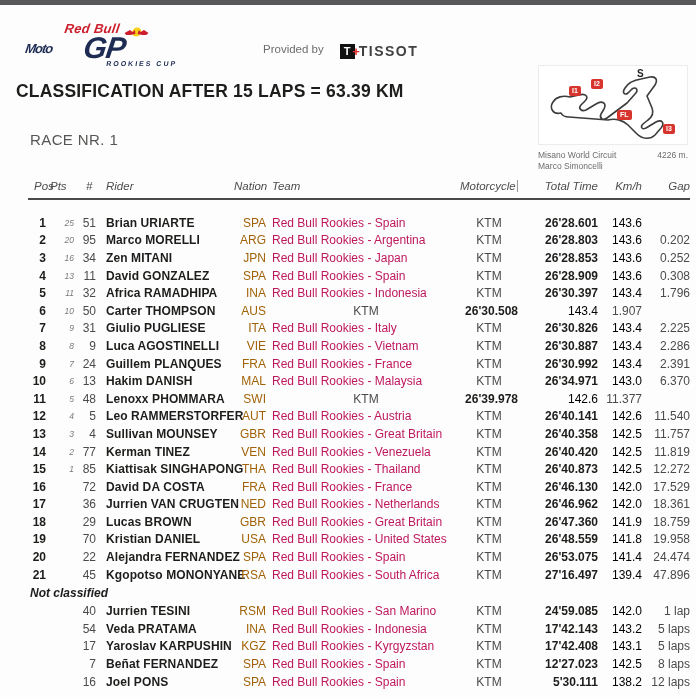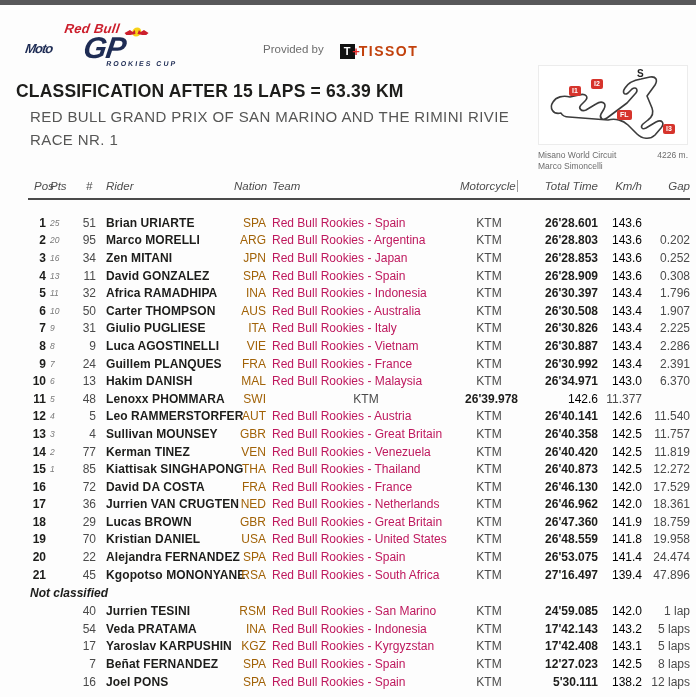--- a/index.html
+++ b/index.html
@@ -14,21 +14,21 @@
   .logo-bulls { display:inline-block; width:26px; height:10px; vertical-align:middle; }
   .logo-gp { color:#1e2c54; font-weight:bold; font-style:italic; font-size:30px; line-height:24px; letter-spacing:-1px; text-align:center; }
   .logo-moto { position:absolute; left:-4px; top:16px; color:#1e2c54; font-style:italic; font-weight:bold; font-size:13px; }
   .logo-rookies { color:#1e2c54; font-size:7px; font-weight:bold; letter-spacing:2px; text-align:right; margin-top:0px; }
   .provided { position:absolute; left:263px; top:38px; display:flex; align-items:flex-start; gap:16px; }
   .provided-label { color:#6d6d6d; font-size:11.5px; }
   .tissot { display:flex; align-items:center; gap:4px; }
   .tissot-mark { position:relative; width:15px; height:15px; background:#111; color:#fff;
      font-weight:bold; font-size:11px; text-align:center; line-height:15px; }
   .tissot-plus { position:absolute; right:-5px; top:2px; color:#e32526; font-size:13px; font-weight:bold; line-height:11px; }
-  .tissot-name { font-weight:bold; font-size:14px; letter-spacing:1.5px; color:#c2410c; }
+  .tissot-name { font-weight:bold; font-size:14px; letter-spacing:1.5px; color:#404040; }
 
   .title1 { position:absolute; left:16px; top:76px; font-size:17.5px; font-weight:bold; letter-spacing:.2px; white-space:nowrap; }
   .title2 { position:absolute; left:30px; top:103px; font-size:15px; color:#565655; letter-spacing:.4px; white-space:nowrap; z-index:1; }
   .title3 { position:absolute; left:30px; top:126px; font-size:15px; color:#565655; letter-spacing:.4px; }
 
   .mapbox { position:absolute; right:8px; top:60px; width:150px; z-index:2; background:#fdfdfd; }
   .mapframe { width:150px; height:80px; background:#fff; border:1px solid #ececec; position:relative; }
   .mapcaption { display:flex; justify-content:space-between; margin-top:5px; font-size:8.5px; color:#6d6d6d; line-height:11px; }
   .badge { position:absolute; background:#d6342c; color:#fff; font-size:7px; font-weight:bold;
      padding:1px 3px; border-radius:2px; line-height:8px; }
@@ -44,21 +44,21 @@
   .h-num { text-align:left; padding-left:12px; }
   .h-moto { text-align:right; padding-right:4px; border-right:1px solid #9a9a9a; }
   .h-time { text-align:right; }
   .h-kmh { text-align:right; }
   .h-gap { text-align:right; }
 
   .rows { margin-top:14px; }
   .row { display:grid; grid-template-columns:22px 24px 24px 136px 38px 188px 58px 80px 44px 48px;
      height:17.6px; align-items:center; font-size:12px; }
   .c-pos { font-weight:bold; text-align:right; padding-right:4px; }
-  .c-pts { font-size:8.5px; font-style:italic; color:#7a7a7a; text-align:left; }
+  .c-pts { font-size:8.5px; font-style:italic; color:#7a7a7a; text-align:right; }
   .c-num { text-align:right; color:#4a4a4a; padding-right:2px; }
   .c-rider { font-weight:bold; padding-left:8px; white-space:nowrap; letter-spacing:.1px; }
   .c-nation { color:#a16207; text-align:right; padding-right:6px; }
   .c-team { color:#be185d; white-space:nowrap; }
   .c-moto { color:#4a4a4a; text-align:center; }
   .c-time { font-weight:bold; text-align:right; }
   .c-kmh { color:#000000; text-align:right; }
   .c-gap { color:#4a4a4a; text-align:right; }
 
   .nc-label { font-size:12px; font-weight:bold; font-style:italic; margin:3px 0 2px 2px; }
@@ -93,21 +93,20 @@
     <span class="tissot">
       <span class="tissot-mark">
         <span>T</span>
         <span class="tissot-plus">+</span>
       </span>
       <span class="tissot-name">TISSOT</span>
     </span>
   </div>
 
   <div class="title1">CLASSIFICATION AFTER 15 LAPS = 63.39 KM</div>
-  <div class="title2">RED BULL GRAND PRIX OF SAN MARINO AND THE RIMINI RIVIE</div>
   <div class="title3">RACE NR. 1</div>
 
   <div class="mapbox">
     <div class="mapframe">
       <svg width="148" height="78" viewBox="0 0 148 78">
         <path d="M22 47 C14 49 10 42 14 36 C17 31 24 29 31 31 L40 29 C47 27 50 31 46 35
                  L42 39 C39 42 42 46 47 44 L57 38 C63 34 68 37 65 43 L62 48 C60 52 64 55 68 52
                  L88 37 L96 28 C100 24 97 20 93 23 L89 27 C85 30 83 26 86 22 C89 17 96 14 102 13
                  L111 11 C117 10 119 14 116 19 L108 30 L113 42 C115 47 113 51 109 54 L104 58
                  C101 61 103 64 107 62 L117 56 C123 53 126 57 122 62 L116 69 C111 74 103 73 98 68
@@ -200,21 +199,20 @@
     <div class="c-time">26'30.397</div>
     <div class="c-kmh">143.4</div>
     <div class="c-gap">1.796</div>
   </div>
       <div class="row">
     <div class="c-pos">6</div>
     <div class="c-pts">10</div>
     <div class="c-num">50</div>
     <div class="c-rider">Carter THOMPSON</div>
     <div class="c-nation">AUS</div>
-    <div class="c-team">Red Bull Rookies - Australia</div>
     <div class="c-moto">KTM</div>
     <div class="c-time">26'30.508</div>
     <div class="c-kmh">143.4</div>
     <div class="c-gap">1.907</div>
   </div>
       <div class="row">
     <div class="c-pos">7</div>
     <div class="c-pts">9</div>
     <div class="c-num">31</div>
     <div class="c-rider">Giulio PUGLIESE</div>

